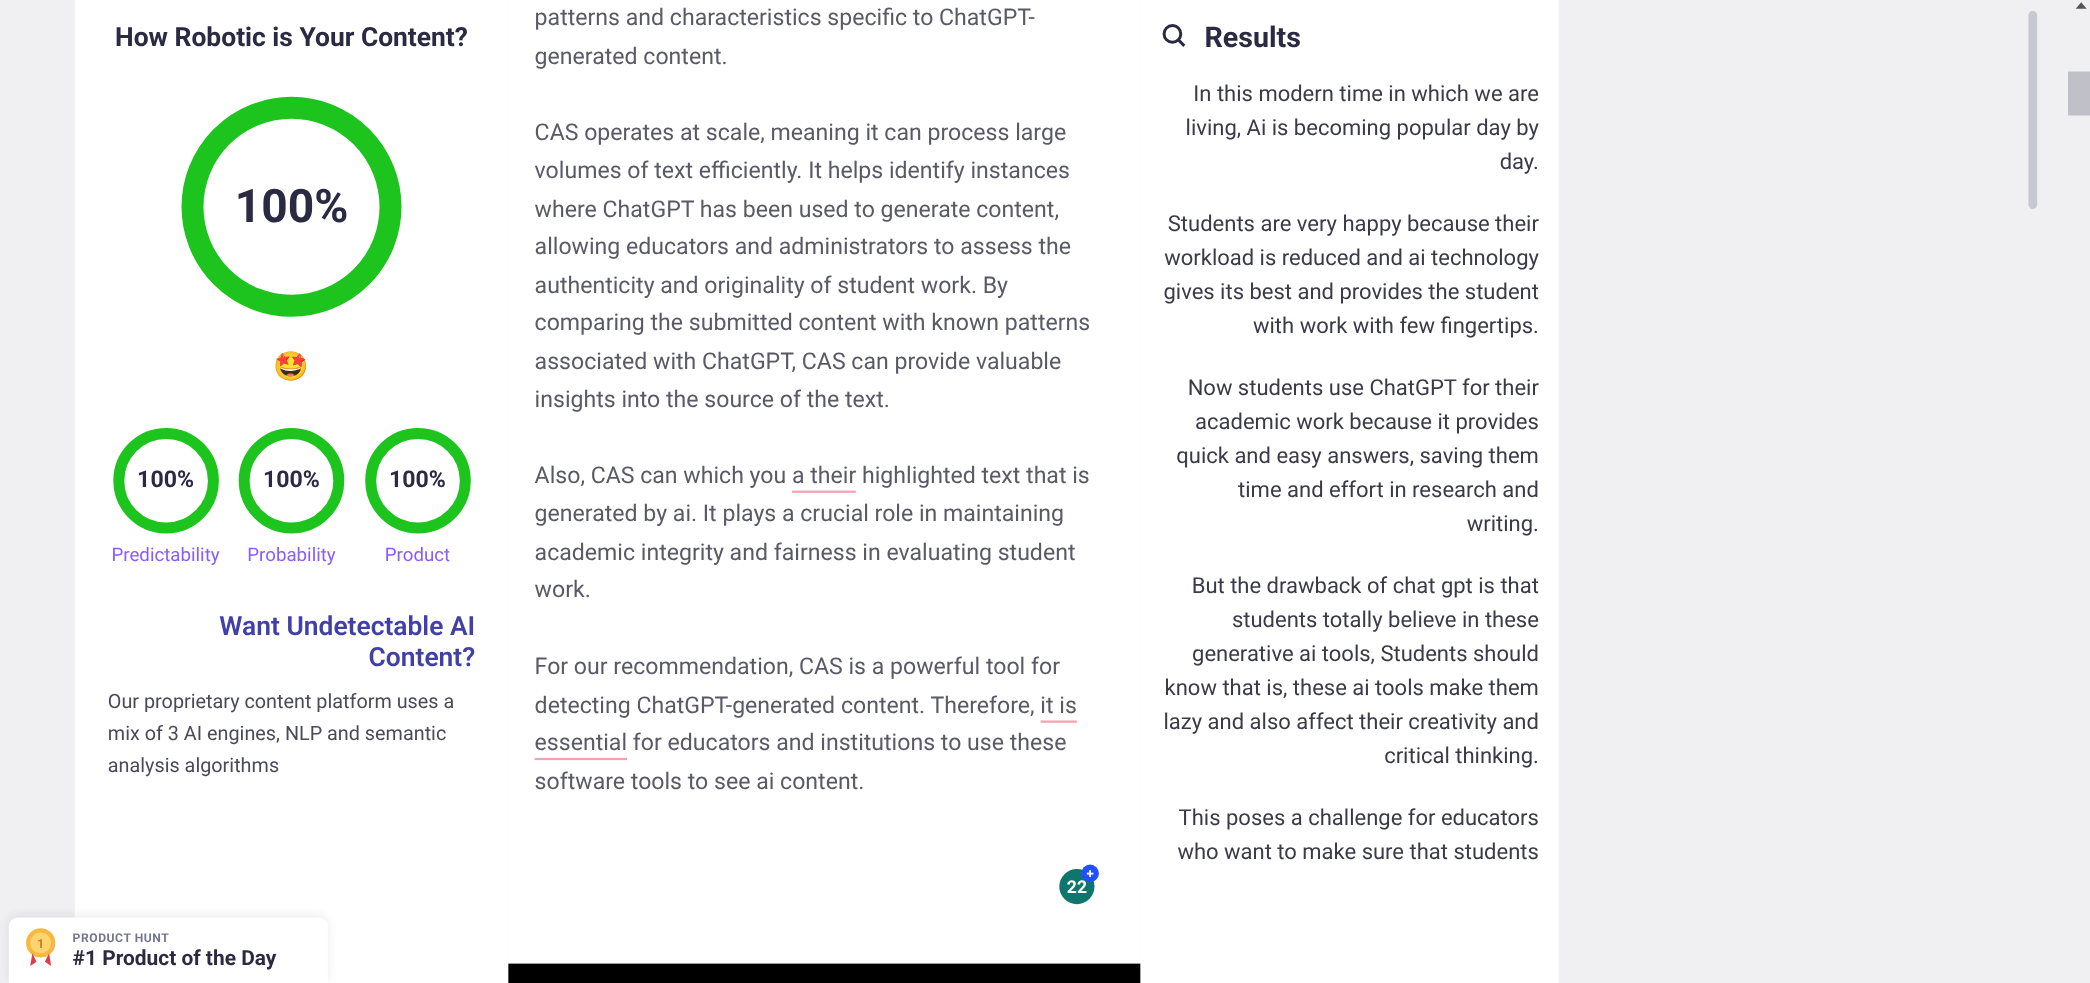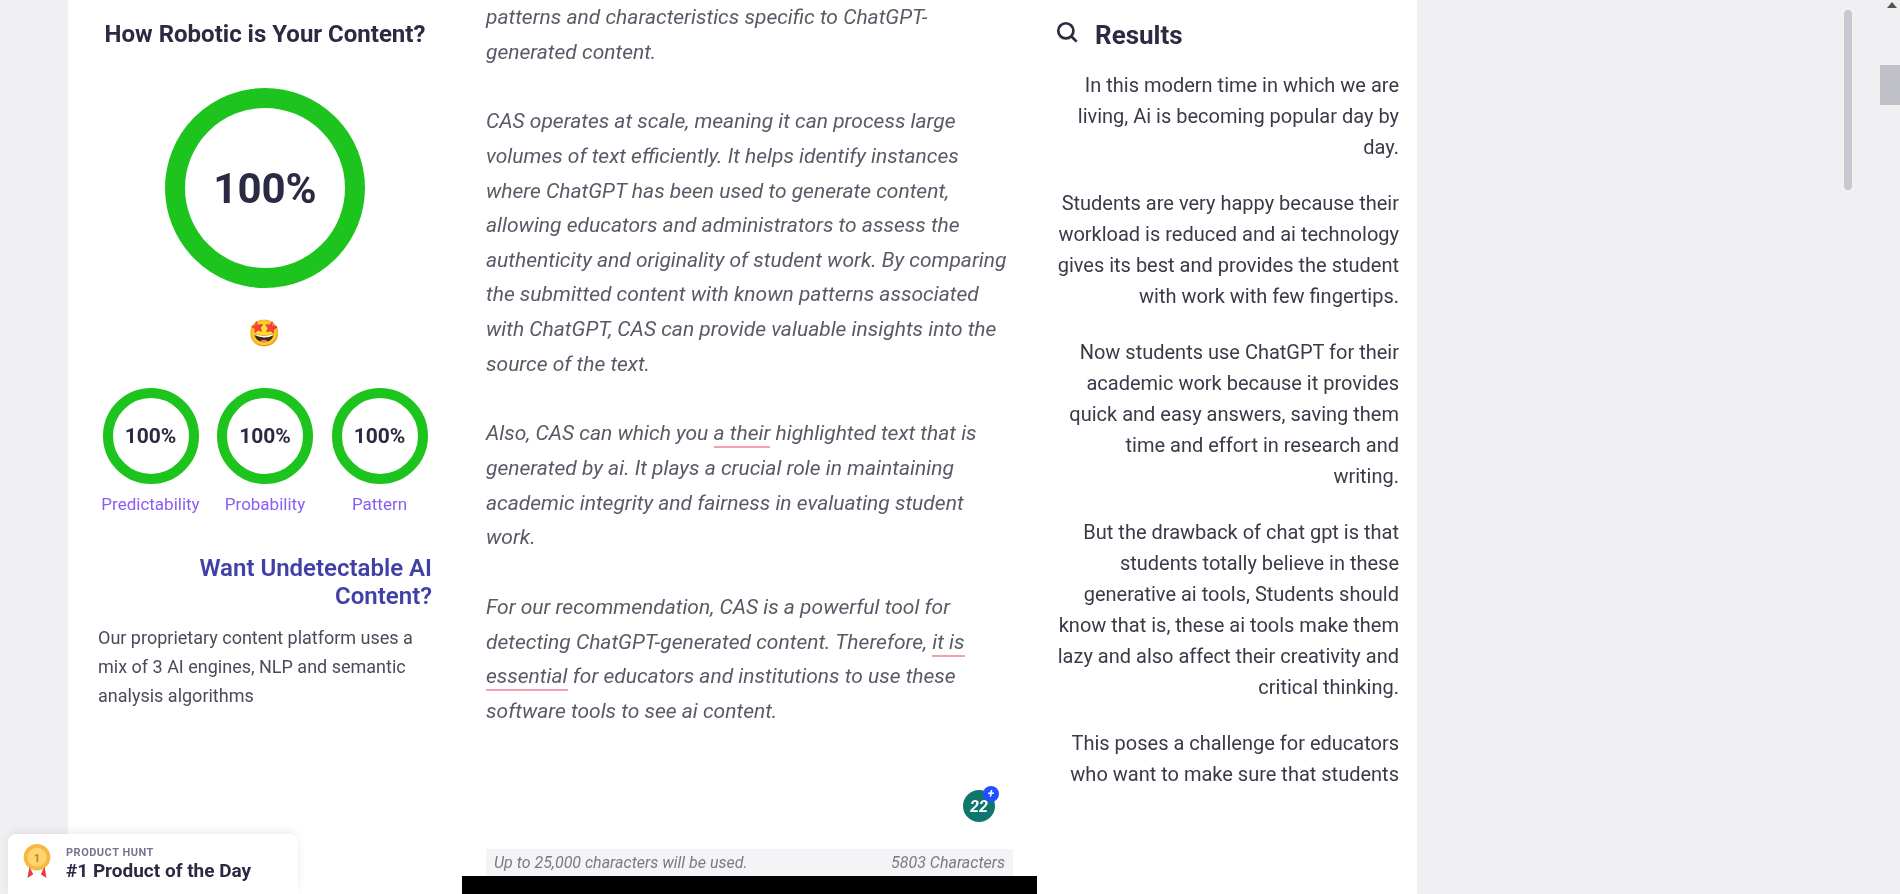--- a/index.html
+++ b/index.html
@@ -31,21 +31,20 @@
 
     .left-panel {
       width: 394px;
       padding: 20px 30px;
     }
 
     .middle-panel {
       width: 575px;
       padding: 0 24px;
       position: relative;
-      font-style: italic;
     }
 
     .right-panel {
       width: 380px;
       padding: 20px 18px;
       margin-right: 0;
     }
 
     .left-title {
       font-size: 24px;
@@ -332,21 +331,21 @@
       <div class="small-gauge-wrap">
         <div class="small-gauge">
             <div class="small-gauge-value">100%</div>
           </div>
         <div class="small-gauge-label">Probability</div>
       </div>
       <div class="small-gauge-wrap">
         <div class="small-gauge">
             <div class="small-gauge-value">100%</div>
           </div>
-        <div class="small-gauge-label">Pattern</div>
+        <div class="small-gauge-label">Product</div>
       </div>
     </div>
 
     <h3 class="undetectable-title">Want Undetectable AI Content?</h3>
     <p class="undetectable-text">Our proprietary content platform uses a mix of 3 AI engines, NLP and semantic analysis algorithms</p>
   </div>
 
   <div class="middle-section">
     <div class="panel middle-panel" style="height:100%;">
       <div class="middle-content">
@@ -354,24 +353,20 @@
         <p>CAS operates at scale, meaning it can process large volumes of text efficiently. It helps identify instances where ChatGPT has been used to generate content, allowing educators and administrators to assess the authenticity and originality of student work. By comparing the submitted content with known patterns associated with ChatGPT, CAS can provide valuable insights into the source of the text.</p>
         <p><span>Also, CAS can which you </span><span class="underline-pink">a their</span><span> highlighted text that is generated by ai. It plays a crucial role in maintaining academic integrity and fairness in evaluating student work.</span></p>
         <p><span>For our recommendation, CAS is a powerful tool for detecting ChatGPT-generated content.  Therefore, </span><span class="underline-pink">it is essential</span><span> for educators and institutions to use these software tools to see ai content.</span></p>
       </div>
 
       <div class="badge-22">
         <span>22</span>
         <div class="badge-plus">+</div>
       </div>
 
-      <div class="char-bar">
-        <span>Up to 25,000 characters will be used.</span>
-        <span>5803 Characters</span>
-      </div>
       <div class="black-bar"></div>
     </div>
   </div>
 
   <div class="right-section">
     <div class="panel right-panel" style="height:100%;">
       <div class="results-header">
         <span class="search-icon">
           <svg viewBox="0 0 24 24" fill="none" stroke="#2a2a42" stroke-width="2.5">
             <circle cx="10" cy="10" r="7"></circle>

